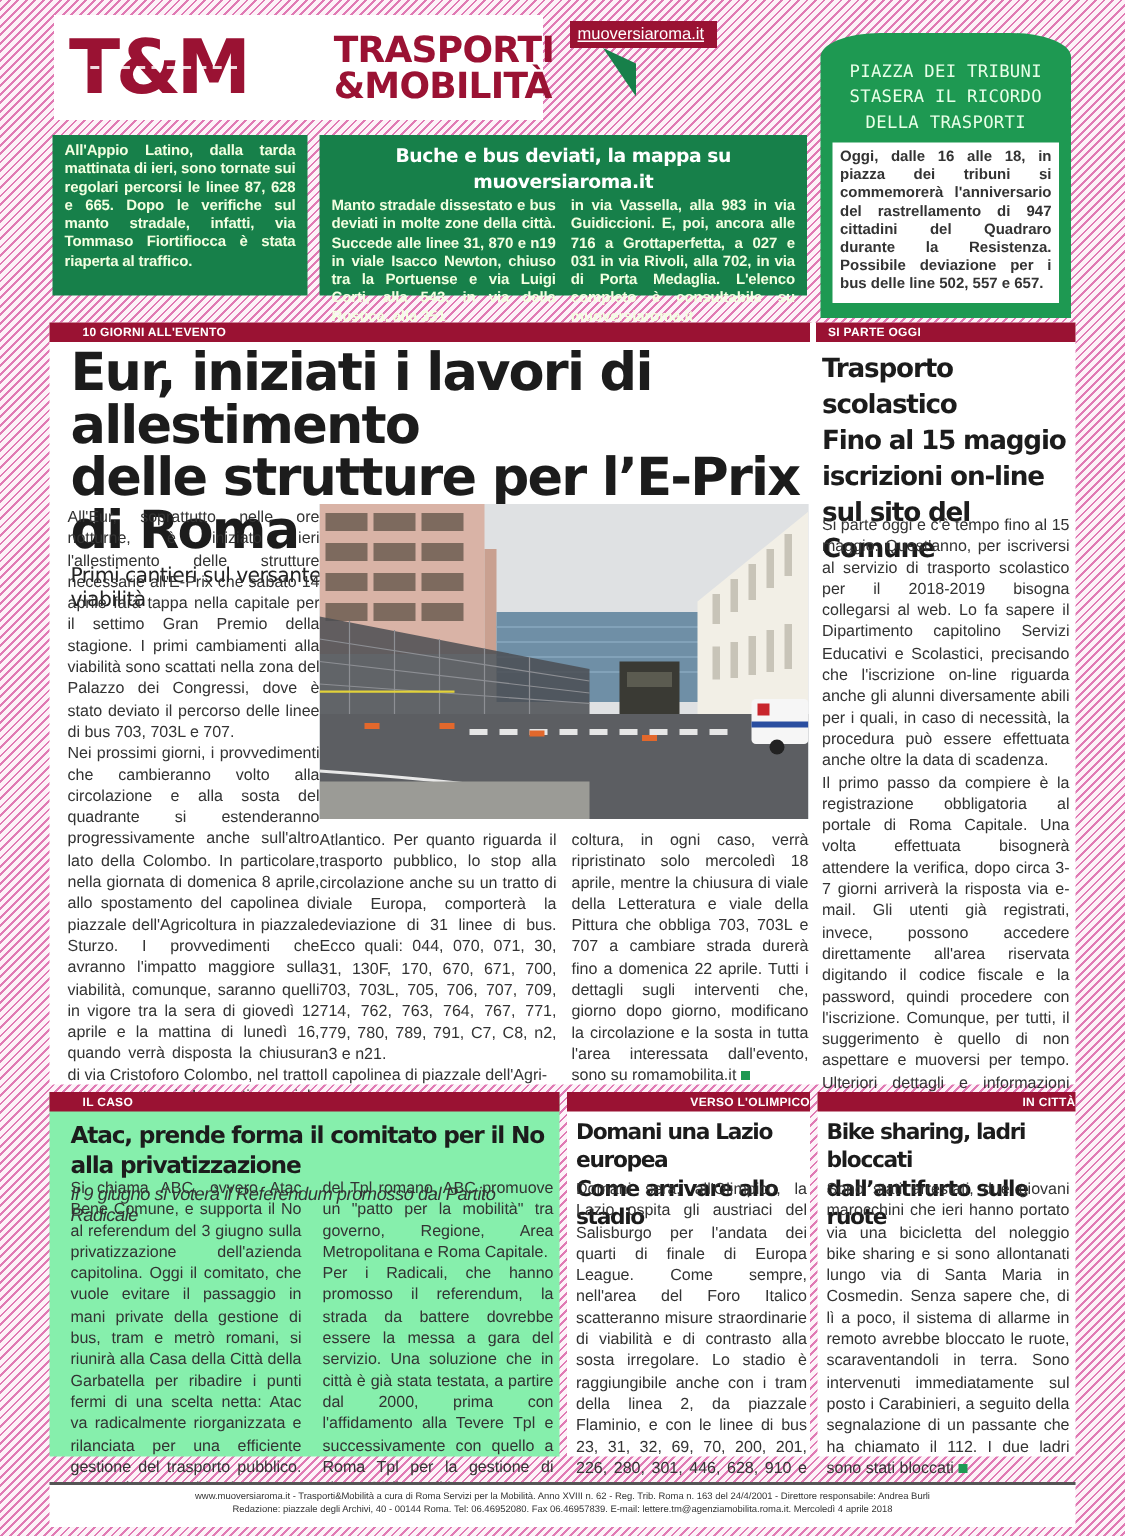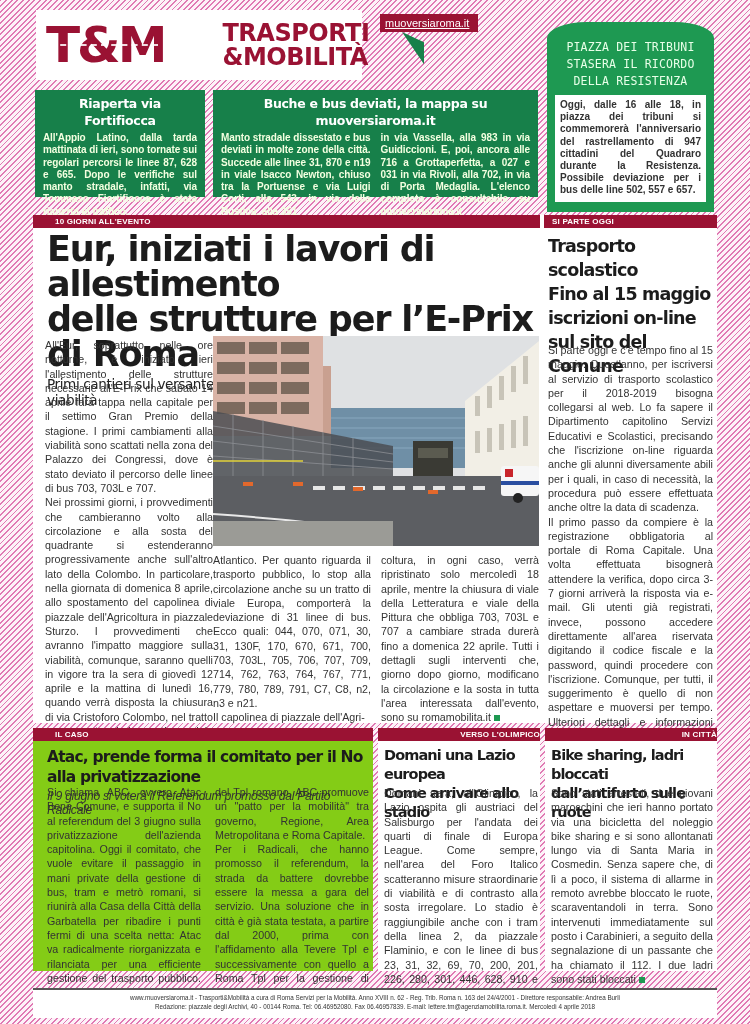--- a/index.html
+++ b/index.html
@@ -49,21 +49,21 @@
   .m-col3 { position: absolute; left: 348px; top: 338px; width: 158px; }
   .end-mark { display: inline-block; width: 6px; height: 6px; background: #1e9952; margin-left: 3px; }
 
   
   .right { left: 540px; top: 215px; width: 177px; height: 508px; background: #fff; padding-left: 4px; }
   .right .kicker { margin-left: 0; padding-left: 8px; }
   .right .headline { font-size: 17.5px; line-height: 24px; padding: 6px 0 0 4px; letter-spacing: -0.8px; }
   .right .body-txt { position: absolute; left: 8px; top: 128px; width: 165px; }
 
   
-  .bot1 { left: 33px; top: 728px; width: 340px; height: 243px; background: #84cc16; }
+  .bot1 { left: 33px; top: 728px; width: 340px; height: 243px; background: #86efac; }
   .bot1 .headline { font-size: 15.5px; line-height: 20px; padding: 6px 0 0 14px; letter-spacing: -0.8px; }
   .bot1 .sub { font-size: 12.2px; font-style: italic; color: #333; padding: 2px 0 0 14px; letter-spacing: -0.3px; }
   .bot1 .cols2 { position: absolute; left: 14px; top: 57px; width: 322px; gap: 14px; }
 
   .bot2 { left: 378px; top: 728px; width: 162px; height: 243px; background: #fff; }
   .bot2 .kicker, .bot3 .kicker { padding-left: 22px; text-align: right; }
   .bot2 .headline, .bot3 .headline { font-size: 14.5px; line-height: 19px; padding: 5px 0 0 6px; letter-spacing: -0.9px; }
   .bot2 .body-txt, .bot3 .body-txt { position: absolute; left: 6px; top: 58px; width: 154px; }
 
   .bot3 { left: 545px; top: 728px; width: 172px; height: 243px; background: #fff; }
@@ -82,27 +82,26 @@
     <div>&amp;MOBILITÀ</div>
   </div>
 </div>
 <div class="abs site-tag">muoversiaroma.it</div>
 <div class="abs site-ribbon"></div>
 
 <div class="abs trib">
   <div class="trib-title">
     <div>PIAZZA DEI TRIBUNI</div>
     <div>STASERA IL RICORDO</div>
-    <div>DELLA RESISTENZA</div>
+    <div>DELLA TRASPORTI</div>
   </div>
   <div class="trib-body">Oggi, dalle 16 alle 18, in piazza dei tribuni si commemorerà l'anniversario del rastrellamento di 947 cittadini del Quadraro durante la Resistenza. Possibile deviazione per i bus delle line 502, 557 e 657.</div>
 </div>
 
 <div class="abs gbox brief1">
-  <h3>Riaperta via Fortifiocca</h3>
   <div class="gtext">All'Appio Latino, dalla tarda mattinata di ieri, sono tornate sui regolari percorsi le linee 87, 628 e 665. Dopo le verifiche sul manto stradale, infatti, via Tommaso Fiortifiocca è stata riaperta al traffico.</div>
 </div>
 <div class="abs gbox brief2">
   <h3>Buche e bus deviati, la mappa su muoversiaroma.it</h3>
   <div class="cols2">
     <div class="gtext">Manto stradale dissestato e bus deviati in molte zone della città. Succede alle linee 31, 870 e n19 in viale Isacco Newton, chiuso tra la Portuense e via Luigi Corti, alla 543, in via della Rustica, alla 351</div>
     <div class="gtext">in via Vassella, alla 983 in via Guidiccioni. E, poi, ancora alle 716 a Grottaperfetta, a 027 e 031 in via Rivoli, alla 702, in via di Porta Medaglia. L'elenco completo è consultabile su muoversiaroma.it</div>
   </div>
 </div>
 

